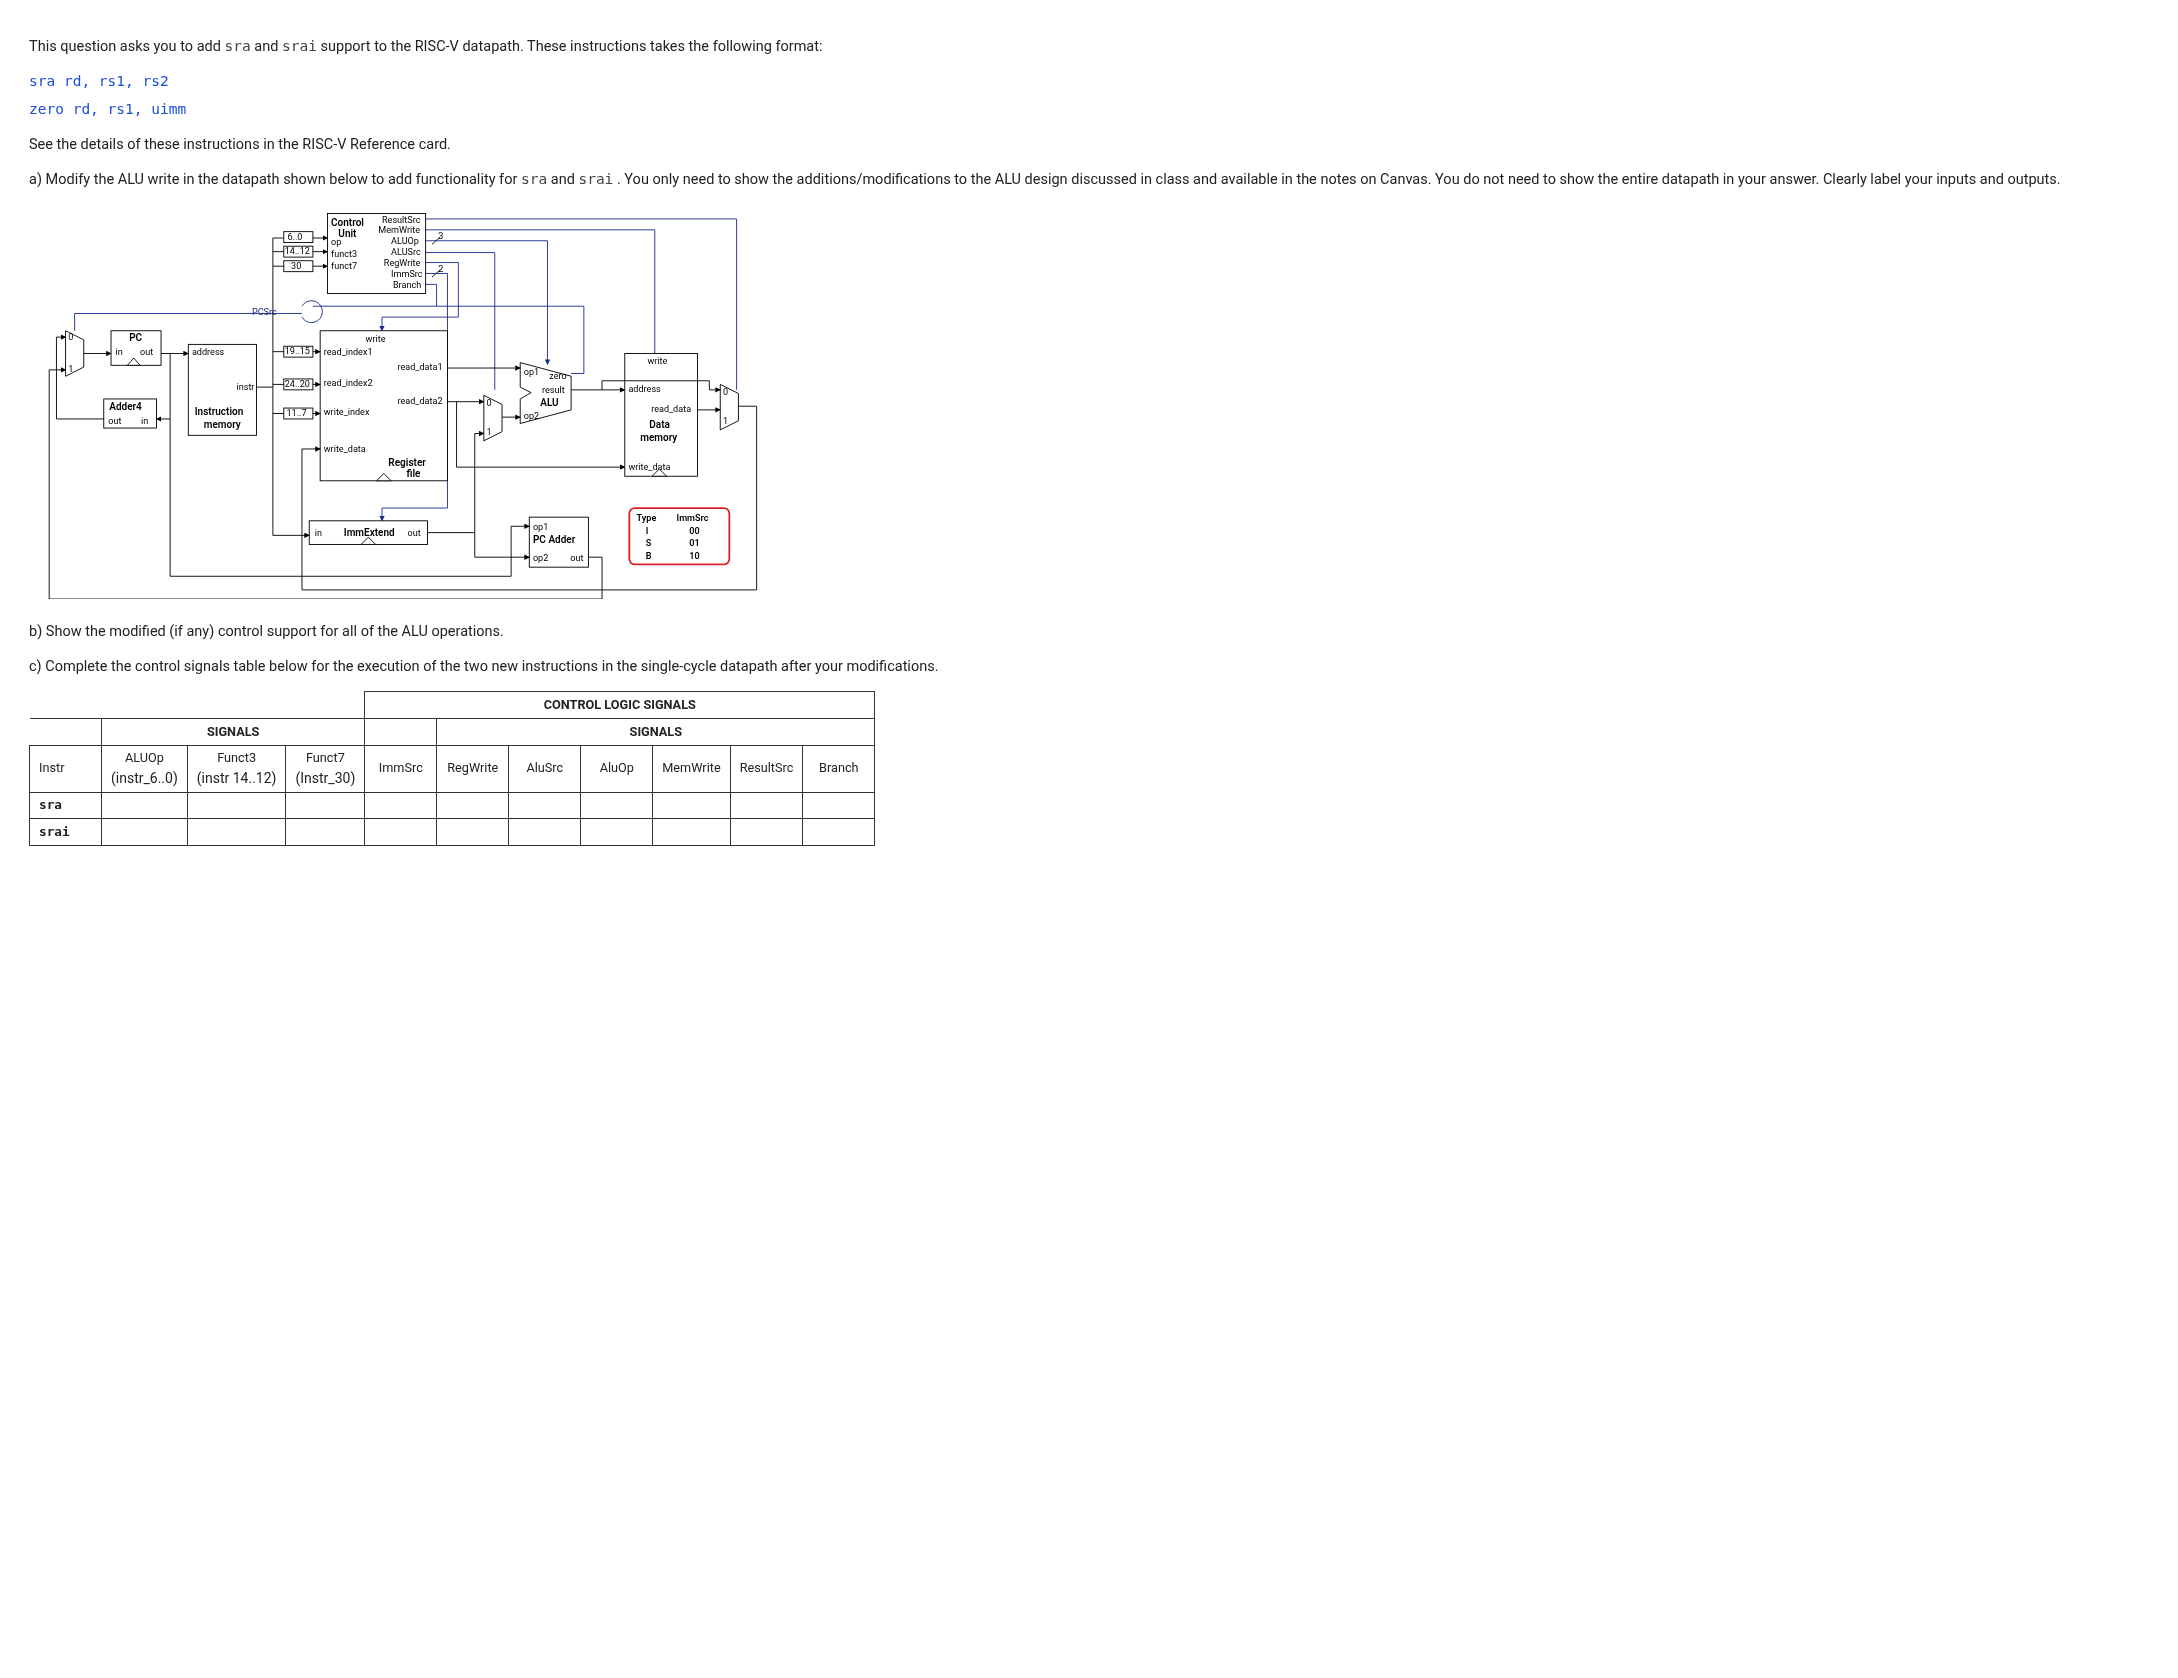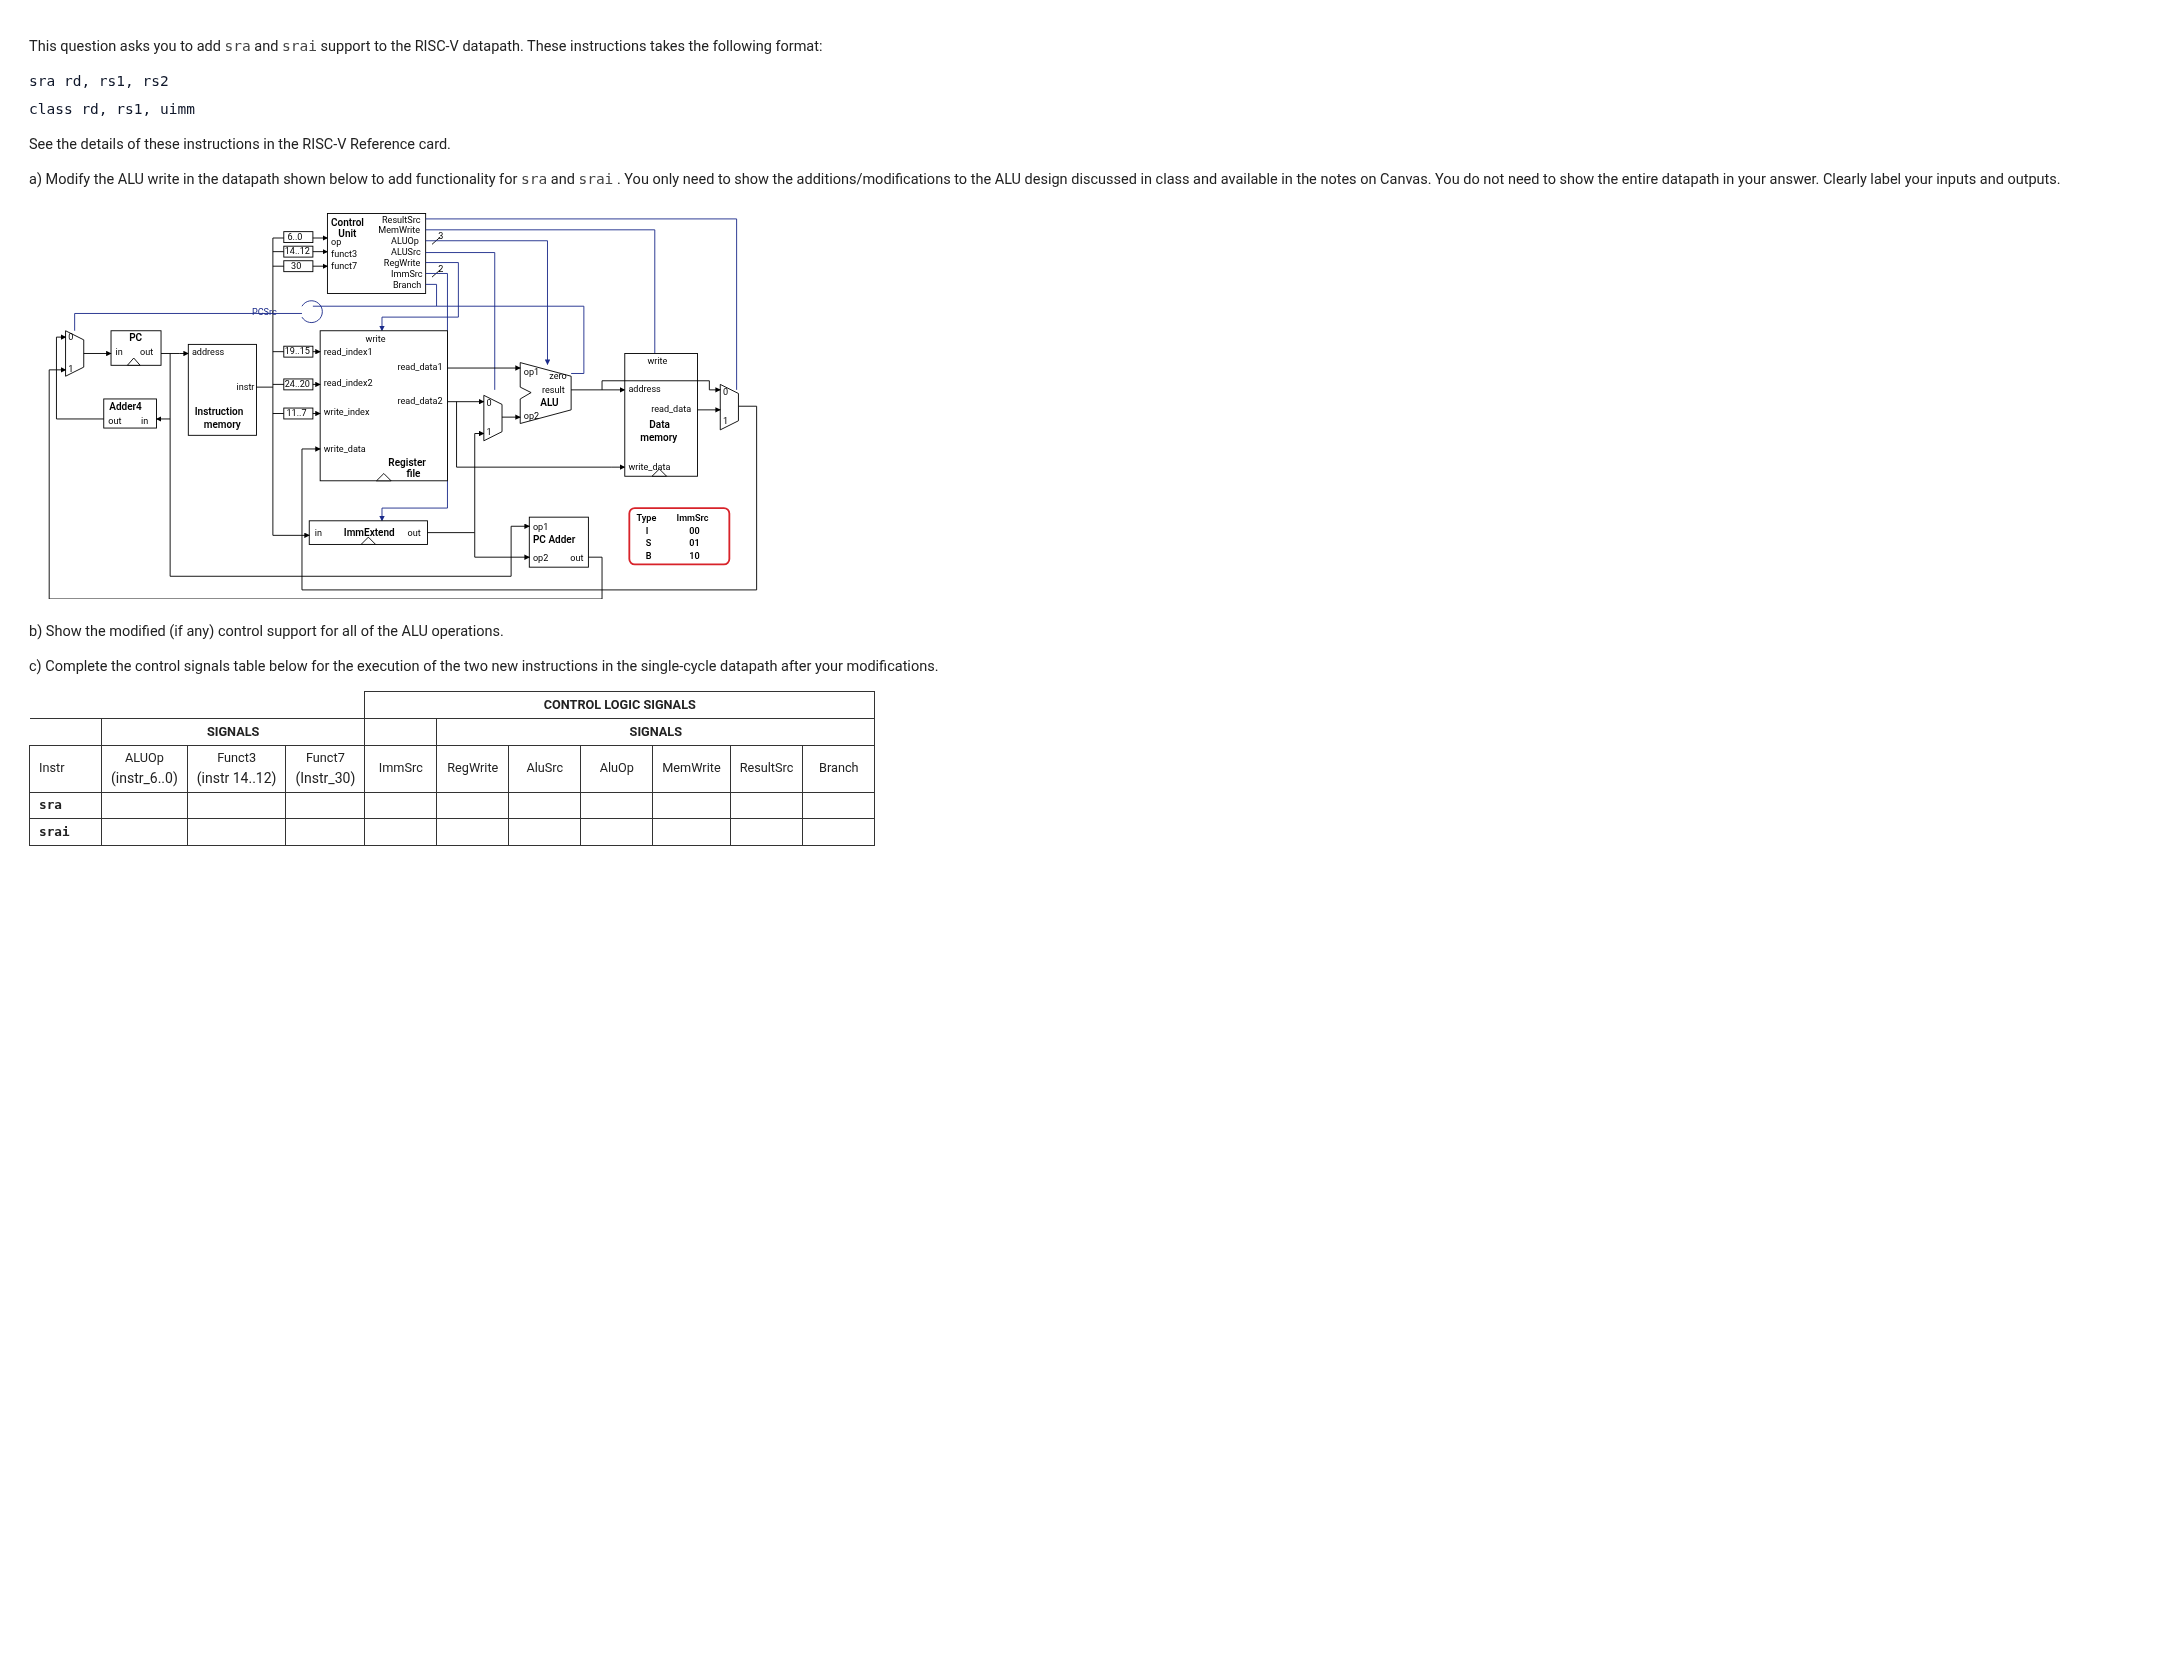--- a/index.html
+++ b/index.html
@@ -9,21 +9,21 @@
     font-size: 14.5px;
     line-height: 1.45;
   }
   code, .code {
     font-family: ui-monospace, SFMono-Regular, Menlo, Consolas, monospace;
     color: #444;
   }
   p { margin: 14px 0; }
   .codeblock {
     font-family: ui-monospace, SFMono-Regular, Menlo, Consolas, monospace;
-    color: #0f172a;
+    color: #1d4ed8;
     margin: 7.3px 0;
   }
   .diagram-box {
     margin: 18px 0 22px 0;
   }
   svg { display:block; }
   text { font-family: -apple-system, BlinkMacSystemFont, "Segoe UI", Roboto, Helvetica, Arial, sans-serif; }
   .sm { font-size: 10px; }
   .md { font-size: 11px; }
   .bd { font-weight: 600; }
@@ -58,21 +58,21 @@
 
 <p>
   <span>This question asks you to add </span>
   <code>sra</code>
   <span> and </span>
   <code>srai</code>
   <span> support to the RISC-V datapath. These instructions takes the following format:</span>
 </p>
 
 <div class="codeblock">sra rd, rs1, rs2</div>
-<div class="codeblock">class rd, rs1, uimm</div>
+<div class="codeblock">zero rd, rs1, uimm</div>
 
 <p>See the details of these instructions in the RISC-V Reference card.</p>
 
 <p>
   <span>a) Modify the ALU write in the datapath shown below to add functionality for </span>
   <code>sra</code>
   <span> and </span>
   <code>srai</code>
   <span>. You only need to show the additions/modifications to the ALU design discussed in class and available in the notes on Canvas. You do not need to show the entire datapath in your answer. Clearly label your inputs and outputs.</span>
 </p>

